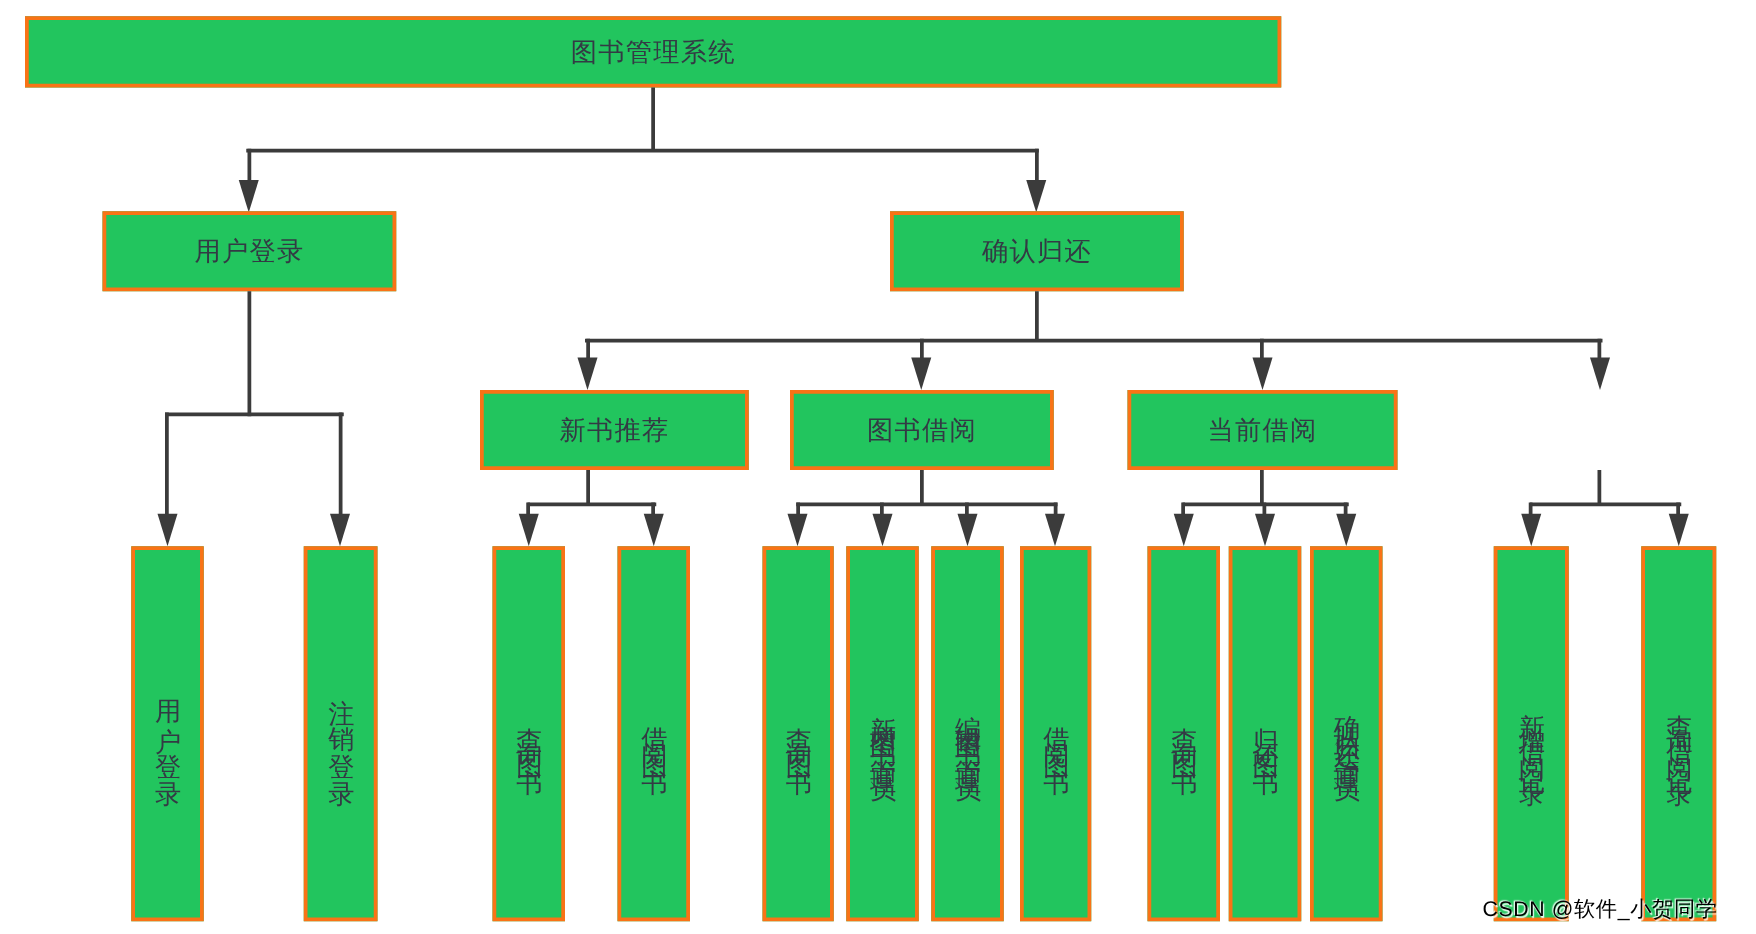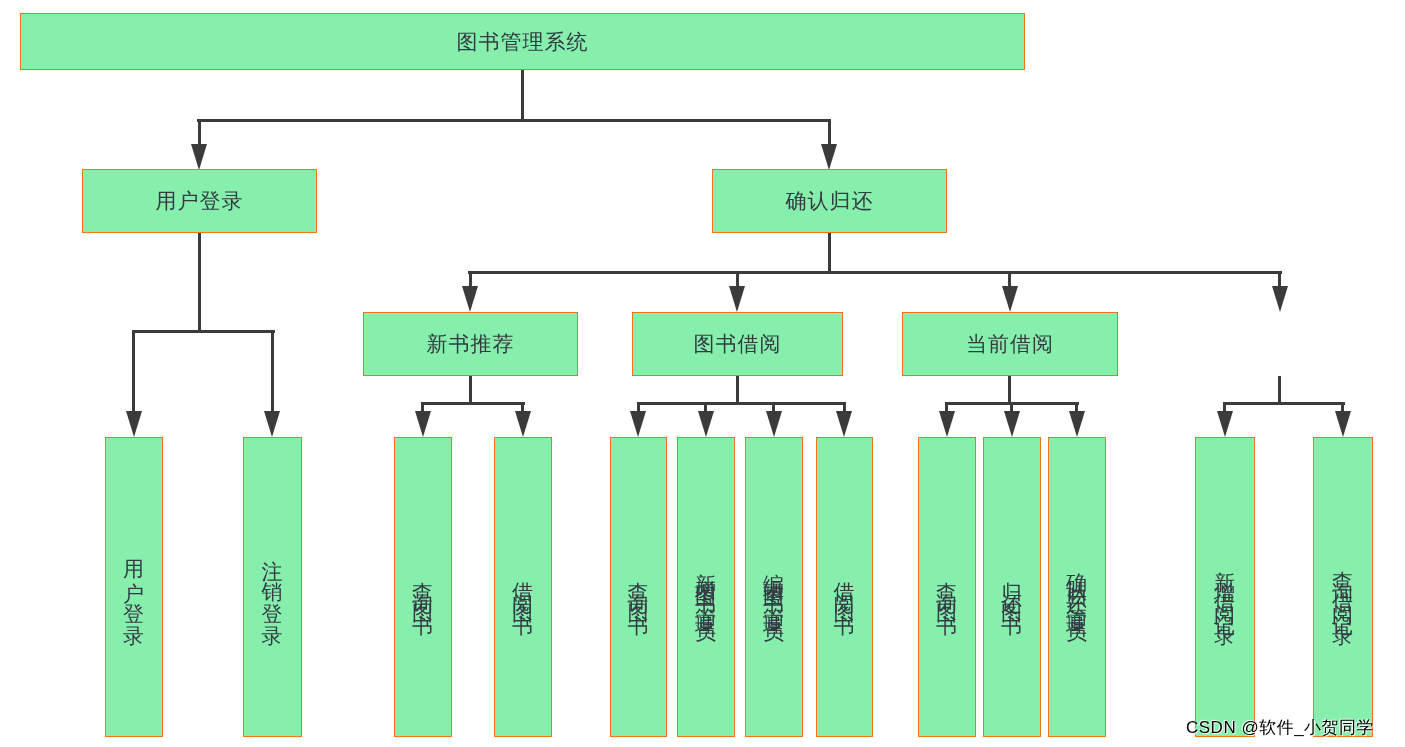--- a/index.html
+++ b/index.html
@@ -7,22 +7,22 @@
     position:relative;
     width:1405px;height:747px;
     background:#ffffff;
     font-family:"Liberation Sans","DejaVu Sans",sans-serif;
     color:#333333;
     overflow:hidden;
   }
   .box{
     position:absolute;
     box-sizing:border-box;
-    border:1px solid #f97316;
-    background:#86efac;
+    border:3px solid #f97316;
+    background:#22c55e;
     display:flex;
     align-items:center;
     justify-content:center;
     color:#333a44;
   }
   .box--h{font-size:21px;letter-spacing:1px;}
   .box--v{
     writing-mode:vertical-rl;
     text-orientation:mixed;
     font-size:21px;
@@ -76,21 +76,21 @@
   <div class="hline" style="left:468px;top:271px;width:814px;height:3px"></div>
   <div class="vline" style="left:469px;top:271px;width:3px;height:16px"></div>
   <div class="arrow" style="left:462px;top:286px"></div>
   <div class="vline" style="left:736px;top:271px;width:3px;height:16px"></div>
   <div class="arrow" style="left:729px;top:286px"></div>
   <div class="vline" style="left:1008px;top:271px;width:3px;height:16px"></div>
   <div class="arrow" style="left:1002px;top:286px"></div>
   <div class="vline" style="left:1278px;top:271px;width:3px;height:16px"></div>
   <div class="arrow" style="left:1272px;top:286px"></div>
 
-  <div class="box box--h" style="left:363px;top:312px;width:215px;height:64px">新书推荐</div>
+  <div class="box box--h" style="left:384px;top:312px;width:215px;height:64px">新书推荐</div>
   <div class="box box--h" style="left:902px;top:312px;width:216px;height:64px">当前借阅</div>
   <div class="box box--h" style="left:632px;top:312px;width:211px;height:64px">图书借阅</div>
 
   <div class="vline" style="left:469px;top:376px;width:3px;height:28px"></div>
   <div class="hline" style="left:422px;top:402px;width:103px;height:3px"></div>
   <div class="vline" style="left:421px;top:402px;width:3px;height:11px"></div>
   <div class="arrow" style="left:415px;top:411px"></div>
   <div class="vline" style="left:521px;top:402px;width:3px;height:11px"></div>
   <div class="arrow" style="left:515px;top:411px"></div>
 

